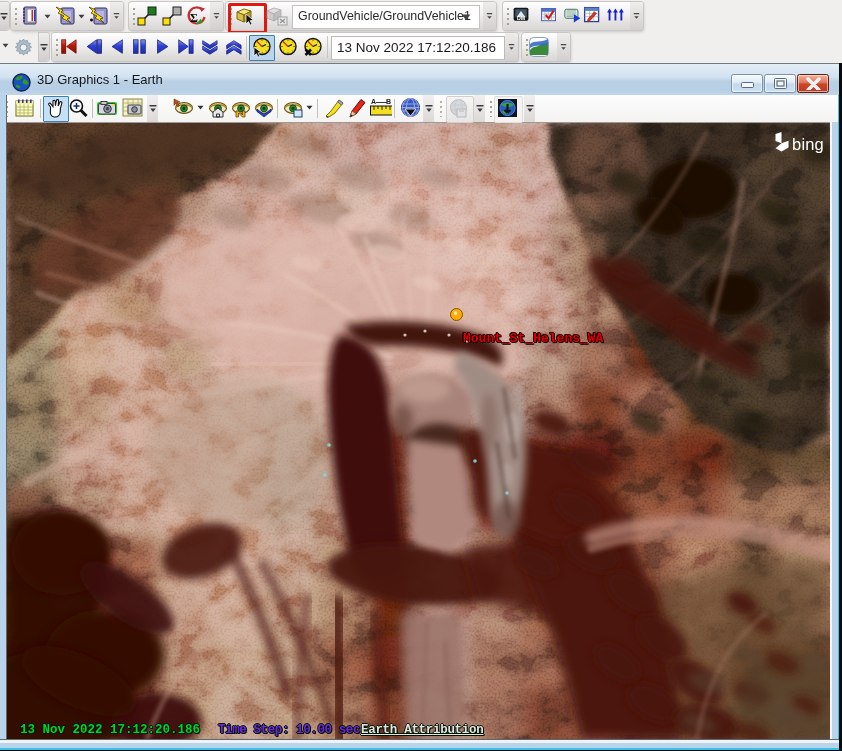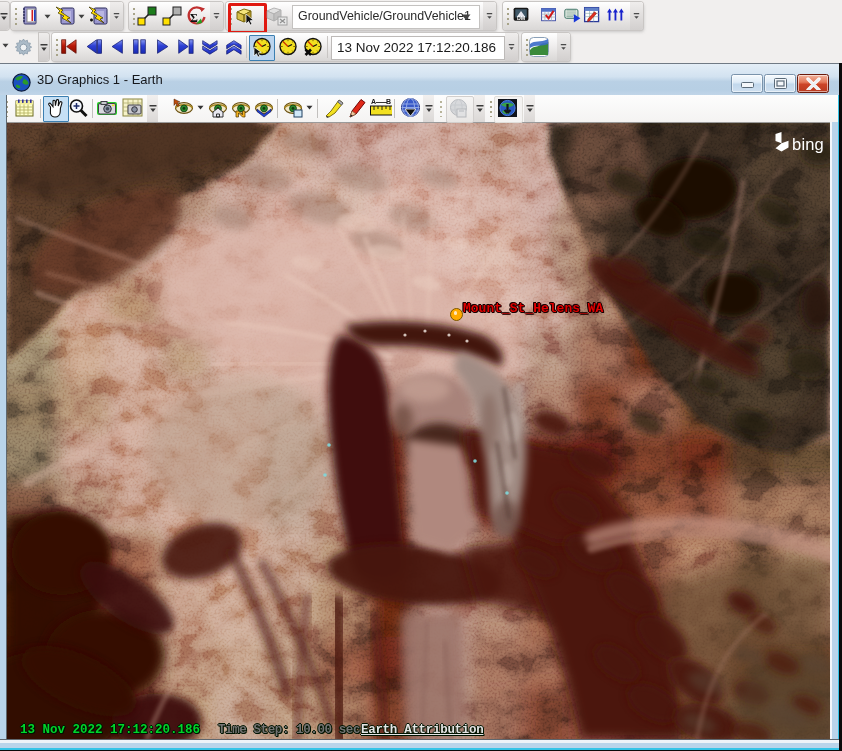--- a/index.html
+++ b/index.html
@@ -930,23 +930,23 @@
     <circle cx="468" cy="338" r="1.8" fill="#7fd8dc" opacity="0.9"></circle>
     <circle cx="500" cy="370" r="1.8" fill="#7fd8dc" opacity="0.9"></circle>
   </svg>
 <svg style="position:absolute;left:774px;top:131px;" width="56" height="24" viewBox="0 0 56 24">
 <path d="M1.5,3 L7.5,1 L7.5,12.3 L14.5,9.7 L14.5,16.6 L7.5,20.6 L1.5,17.2 Z M7.5,12.3 L1.5,10.1 L1.5,17.2" fill="#ffffff" fill-rule="evenodd"></path>
 <text x="18" y="18.5" font-size="16.5" fill="#ffffff" font-family="Liberation Sans,sans-serif" letter-spacing="0.2">bing</text>
   </svg>
 <div style="position:absolute;left:450px;top:308px;width:11px;height:11px;border-radius:50%;background:#ffaa00;border:1.5px solid #7a5500;">
     <div style="position:absolute;left:2.5px;top:2px;width:3.5px;height:3.5px;border-radius:50%;background:#ffe8c0"></div>
   </div>
-<span style="position:absolute;left:463px;top:301px;font-family:'Liberation Mono',monospace;font-size:13px;font-weight:bold;color:#e00000;text-shadow:-1px 0 #1a0000,1px 0 #1a0000,0 -1px #1a0000,0 1px #1a0000,1px 1px #1a0000,-1px -1px #1a0000;white-space:nowrap">Mount_St_Helens_WA</span>
+<span style="position:absolute;left:463px;top:331px;font-family:'Liberation Mono',monospace;font-size:13px;font-weight:bold;color:#e00000;text-shadow:-1px 0 #1a0000,1px 0 #1a0000,0 -1px #1a0000,0 1px #1a0000,1px 1px #1a0000,-1px -1px #1a0000;white-space:nowrap">Mount_St_Helens_WA</span>
 <span style="position:absolute;left:20px;top:723px;font-family:'Liberation Mono',monospace;font-size:12.5px;font-weight:bold;color:#00d42a;text-shadow:-1px 0 #001400,1px 0 #001400,0 -1px #001400,0 1px #001400,1px 1px #001400;white-space:nowrap">13 Nov 2022 17:12:20.186</span>
-<span style="position:absolute;left:218px;top:723px;font-family:'Liberation Mono',monospace;font-size:12.5px;font-weight:bold;color:#737373;text-shadow:-1px 0 #001400,1px 0 #001400,0 -1px #001400,0 1px #001400,1px 1px #001400;white-space:nowrap;letter-spacing:-0.4px">Time Step: 10.00 sec</span>
+<span style="position:absolute;left:218px;top:723px;font-family:'Liberation Mono',monospace;font-size:12.5px;font-weight:bold;color:#6d28d9;text-shadow:-1px 0 #001400,1px 0 #001400,0 -1px #001400,0 1px #001400,1px 1px #001400;white-space:nowrap;letter-spacing:-0.4px">Time Step: 10.00 sec</span>
 <span style="position:absolute;left:361px;top:723px;font-family:'Liberation Mono',monospace;font-size:12.5px;font-weight:bold;color:#e4e4e4;text-shadow:-1px 0 #001400,1px 0 #001400,0 -1px #001400,0 1px #001400,1px 1px #001400;white-space:nowrap;text-decoration:underline;letter-spacing:-0.3px">Earth Attribution</span>
 <div style="position:absolute;left:0px;top:95px;width:6px;height:644px;background:#b9d4ea"></div>
 <div style="position:absolute;left:6px;top:95px;width:1px;height:644px;background:#5f676e"></div>
 <div style="position:absolute;left:830px;top:122px;width:2px;height:617px;background:#f2f6fa"></div>
 <div style="position:absolute;left:832px;top:122px;width:6px;height:617px;background:#b9d4ea"></div>
 <div style="position:absolute;left:838px;top:95px;width:1px;height:656px;background:#35c4e7"></div>
 <div style="position:absolute;left:0px;top:739px;width:839px;height:1px;background:#5f676e"></div>
 <div style="position:absolute;left:0px;top:740px;width:839px;height:3px;background:#eef3f8"></div>
 <div style="position:absolute;left:0px;top:743px;width:839px;height:5px;background:#b9d4ea"></div>
 <div style="position:absolute;left:0px;top:748px;width:839px;height:1.5px;background:#35c4e7"></div>

